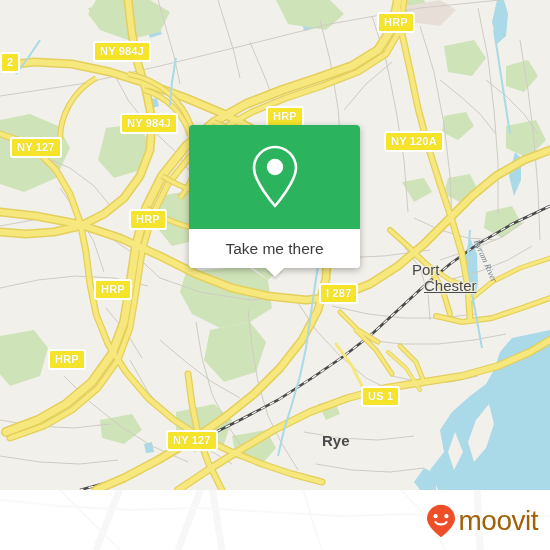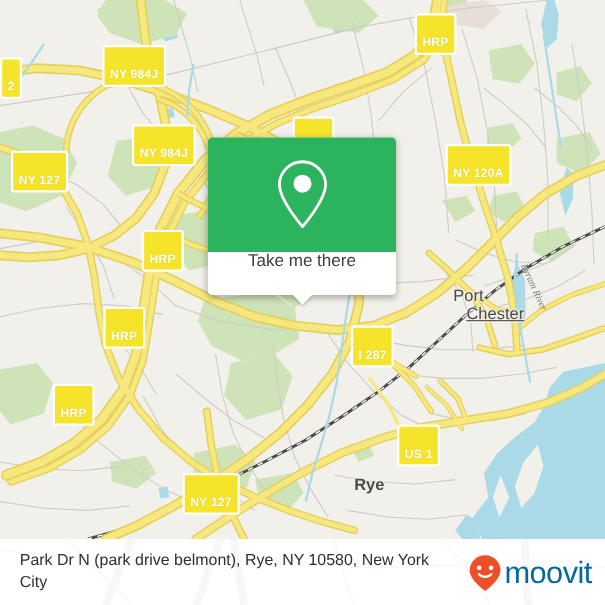--- a/index.html
+++ b/index.html
@@ -31,21 +31,21 @@
   
   .shield {
     position: absolute;
     background: #f5e42a;
     border: 2px solid #ffffff;
     border-radius: 3px;
     color: #ffffff;
     font-weight: bold;
     font-size: 11px;
     line-height: 13px;
-    padding: 19px 5px 2px 5px;
+    padding: 2px 5px 2px 5px;
     white-space: nowrap;
     letter-spacing: 0.2px;
     text-shadow: 0 0 1px rgba(150,140,0,0.35);
     font-family: "Liberation Sans", sans-serif;
   }
 
   
   .place-label {
     position: absolute;
     color: #4a4a4a;
@@ -83,21 +83,21 @@
     border-radius: 4px 4px 0 0;
     display: flex;
     align-items: center;
     justify-content: center;
   }
   .popup-bottom {
     background: #ffffff;
     height: 39px;
     border-radius: 0 0 4px 4px;
     display: flex;
-    align-items: flex-start;
+    align-items: center;
     justify-content: center;
     position: relative;
   }
   .popup-bottom .cta {
     color: #3c3c3c;
     font-size: 15.5px;
     font-family: "Liberation Sans", sans-serif;
   }
   .popup-tail {
     position: absolute;
@@ -156,21 +156,21 @@
     right: 12px;
     top: 14px;
     z-index: 2;
     display: flex;
     align-items: center;
     gap: 3px;
   }
   .brand-word {
     font-size: 28px;
     line-height: 28px;
-    color: #0369a1;
+    color: #a16207;
     font-family: "Liberation Sans", sans-serif;
     letter-spacing: -0.5px;
     font-weight: normal;
   }
 </style>
 </head>
 <body>
 
 <div class="app">
 
@@ -357,25 +357,25 @@
         </g>
       </g>
     </svg>
 
     <div id="shields-host">
         <div class="shield" style="left: 0px; top: 52px;">2</div>
         <div class="shield" style="left: 93px; top: 41px;">NY 984J</div>
         <div class="shield" style="left: 377px; top: 12px;">HRP</div>
         <div class="shield" style="left: 120px; top: 113px;">NY 984J</div>
         <div class="shield" style="left: 266px; top: 106px;">HRP</div>
-        <div class="shield" style="left: 405px; top: 131px;">NY 120A</div>
+        <div class="shield" style="left: 384px; top: 131px;">NY 120A</div>
         <div class="shield" style="left: 10px; top: 137px;">NY 127</div>
         <div class="shield" style="left: 129px; top: 209px;">HRP</div>
         <div class="shield" style="left: 94px; top: 279px;">HRP</div>
-        <div class="shield" style="left: 319px; top: 283px; margin-top: 13px;">I 287</div>
+        <div class="shield" style="left: 319px; top: 283px;">I 287</div>
         <div class="shield" style="left: 48px; top: 349px;">HRP</div>
         <div class="shield" style="left: 361px; top: 386px;">US 1</div>
         <div class="shield" style="left: 166px; top: 430px;">NY 127</div>
       </div>
 
     <div id="places-host">
         <div class="place-label" style="left: 412px; top: 262px;">Port</div>
         <div class="place-label" style="left: 424px; top: 278px; text-decoration: underline;">Chester</div>
         <div class="place-label" style="left: 322px; top: 433px; font-weight: bold;">Rye</div>
       </div>
@@ -412,21 +412,20 @@
       <g fill="none" stroke="#999999" stroke-width="2">
         <path d="M248,310 L252,346 L258,382 L268,416 L282,444 L298,470 L312,520 L322,550"></path>
         <path d="M304,432 L340,438 L378,440 L414,436 L470,440 L550,434"></path>
         <path d="M316,464 L352,470 L390,472 L424,468 L500,470 L550,466"></path>
         <path d="M0,500 L60,506 L130,510 L200,508 L270,512 L340,516 L410,514 L480,518 L550,516"></path>
         <path d="M60,490 L90,520 L120,550"></path>
         <path d="M392,480 L420,510 L446,550"></path>
       </g>
     </svg>
 
-    <div class="footer-title">Park Dr N (park drive belmont), Rye, NY 10580, New York City</div>
 
     <div class="brand">
       <svg width="30" height="34" viewBox="0 0 30 34">
         <path d="M15 0.8 C7.2 0.8 1 7 1 14.6 C1 23.4 15 33.2 15 33.2 C15 33.2 29 23.4 29 14.6 C29 7 22.8 0.8 15 0.8 Z" fill="#ee4f28"></path>
         <circle cx="9.6" cy="12.2" r="2.1" fill="#ffffff"></circle>
         <circle cx="20.4" cy="12.2" r="2.1" fill="#ffffff"></circle>
         <path d="M9.4 18.0 C11.6 21.2 18.4 21.2 20.6 18.0" fill="none" stroke="#ffffff" stroke-width="2.1" stroke-linecap="round"></path>
       </svg>
       <span class="brand-word">moovit</span>
     </div>

